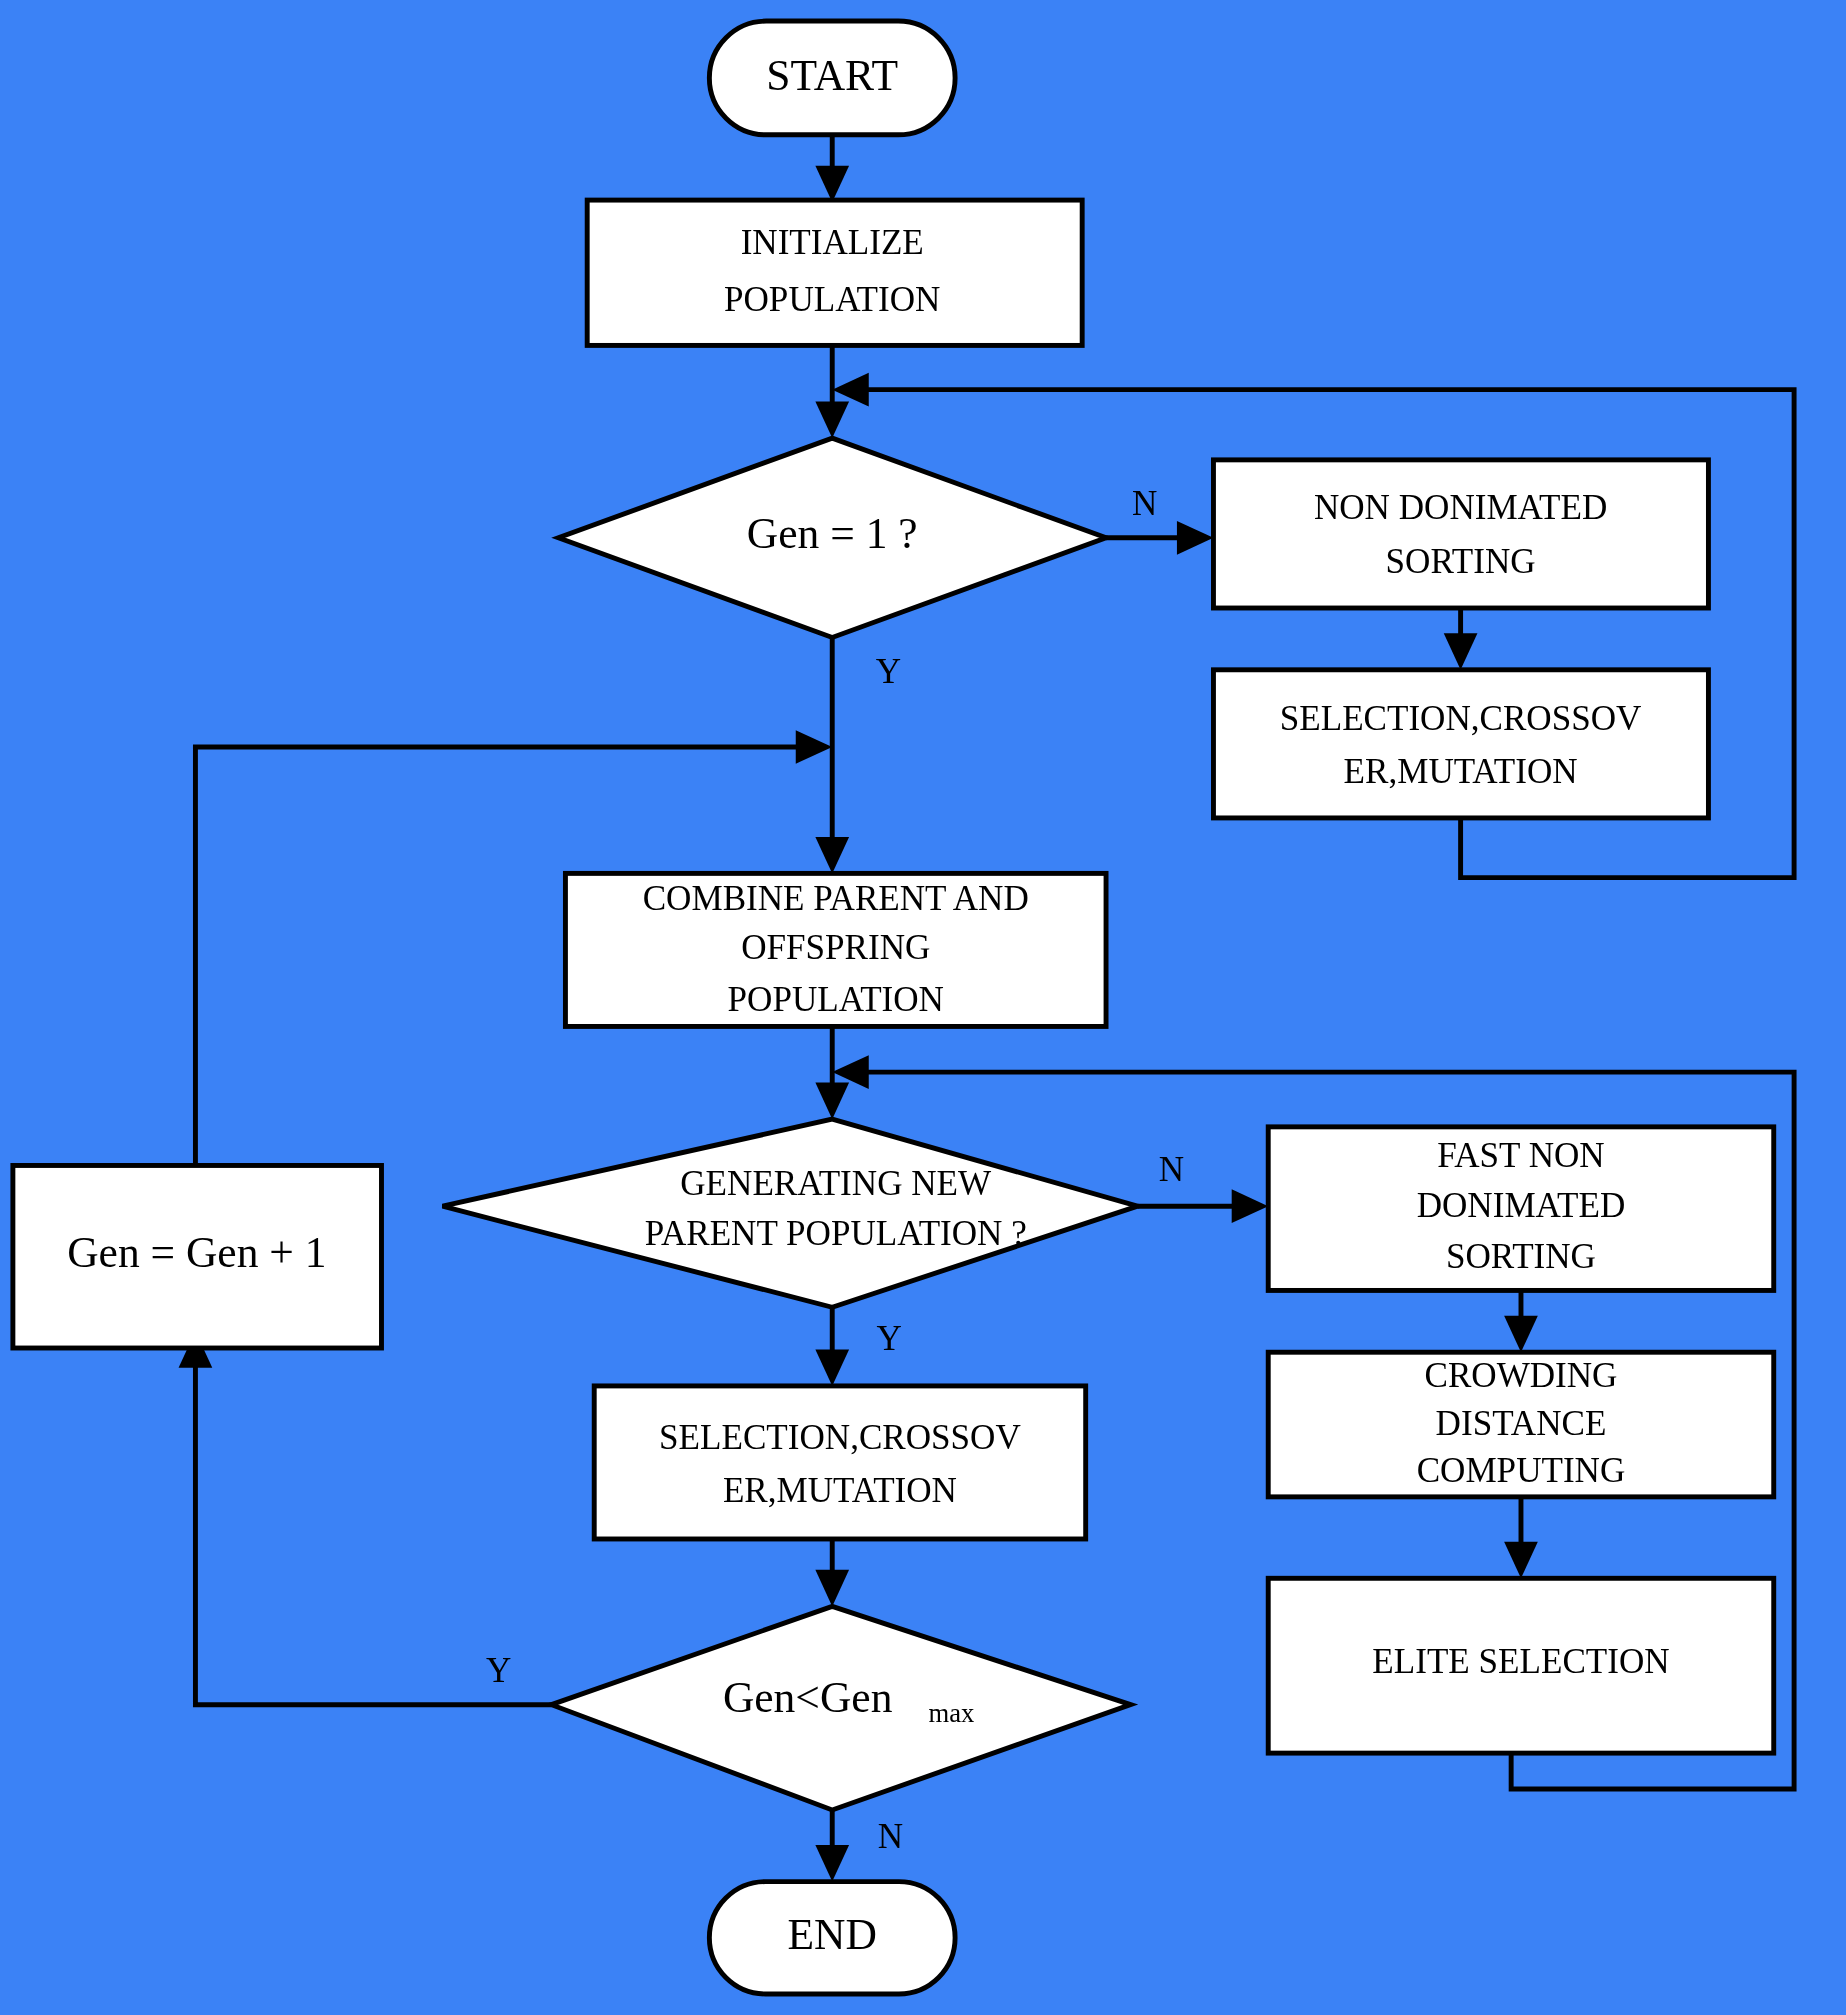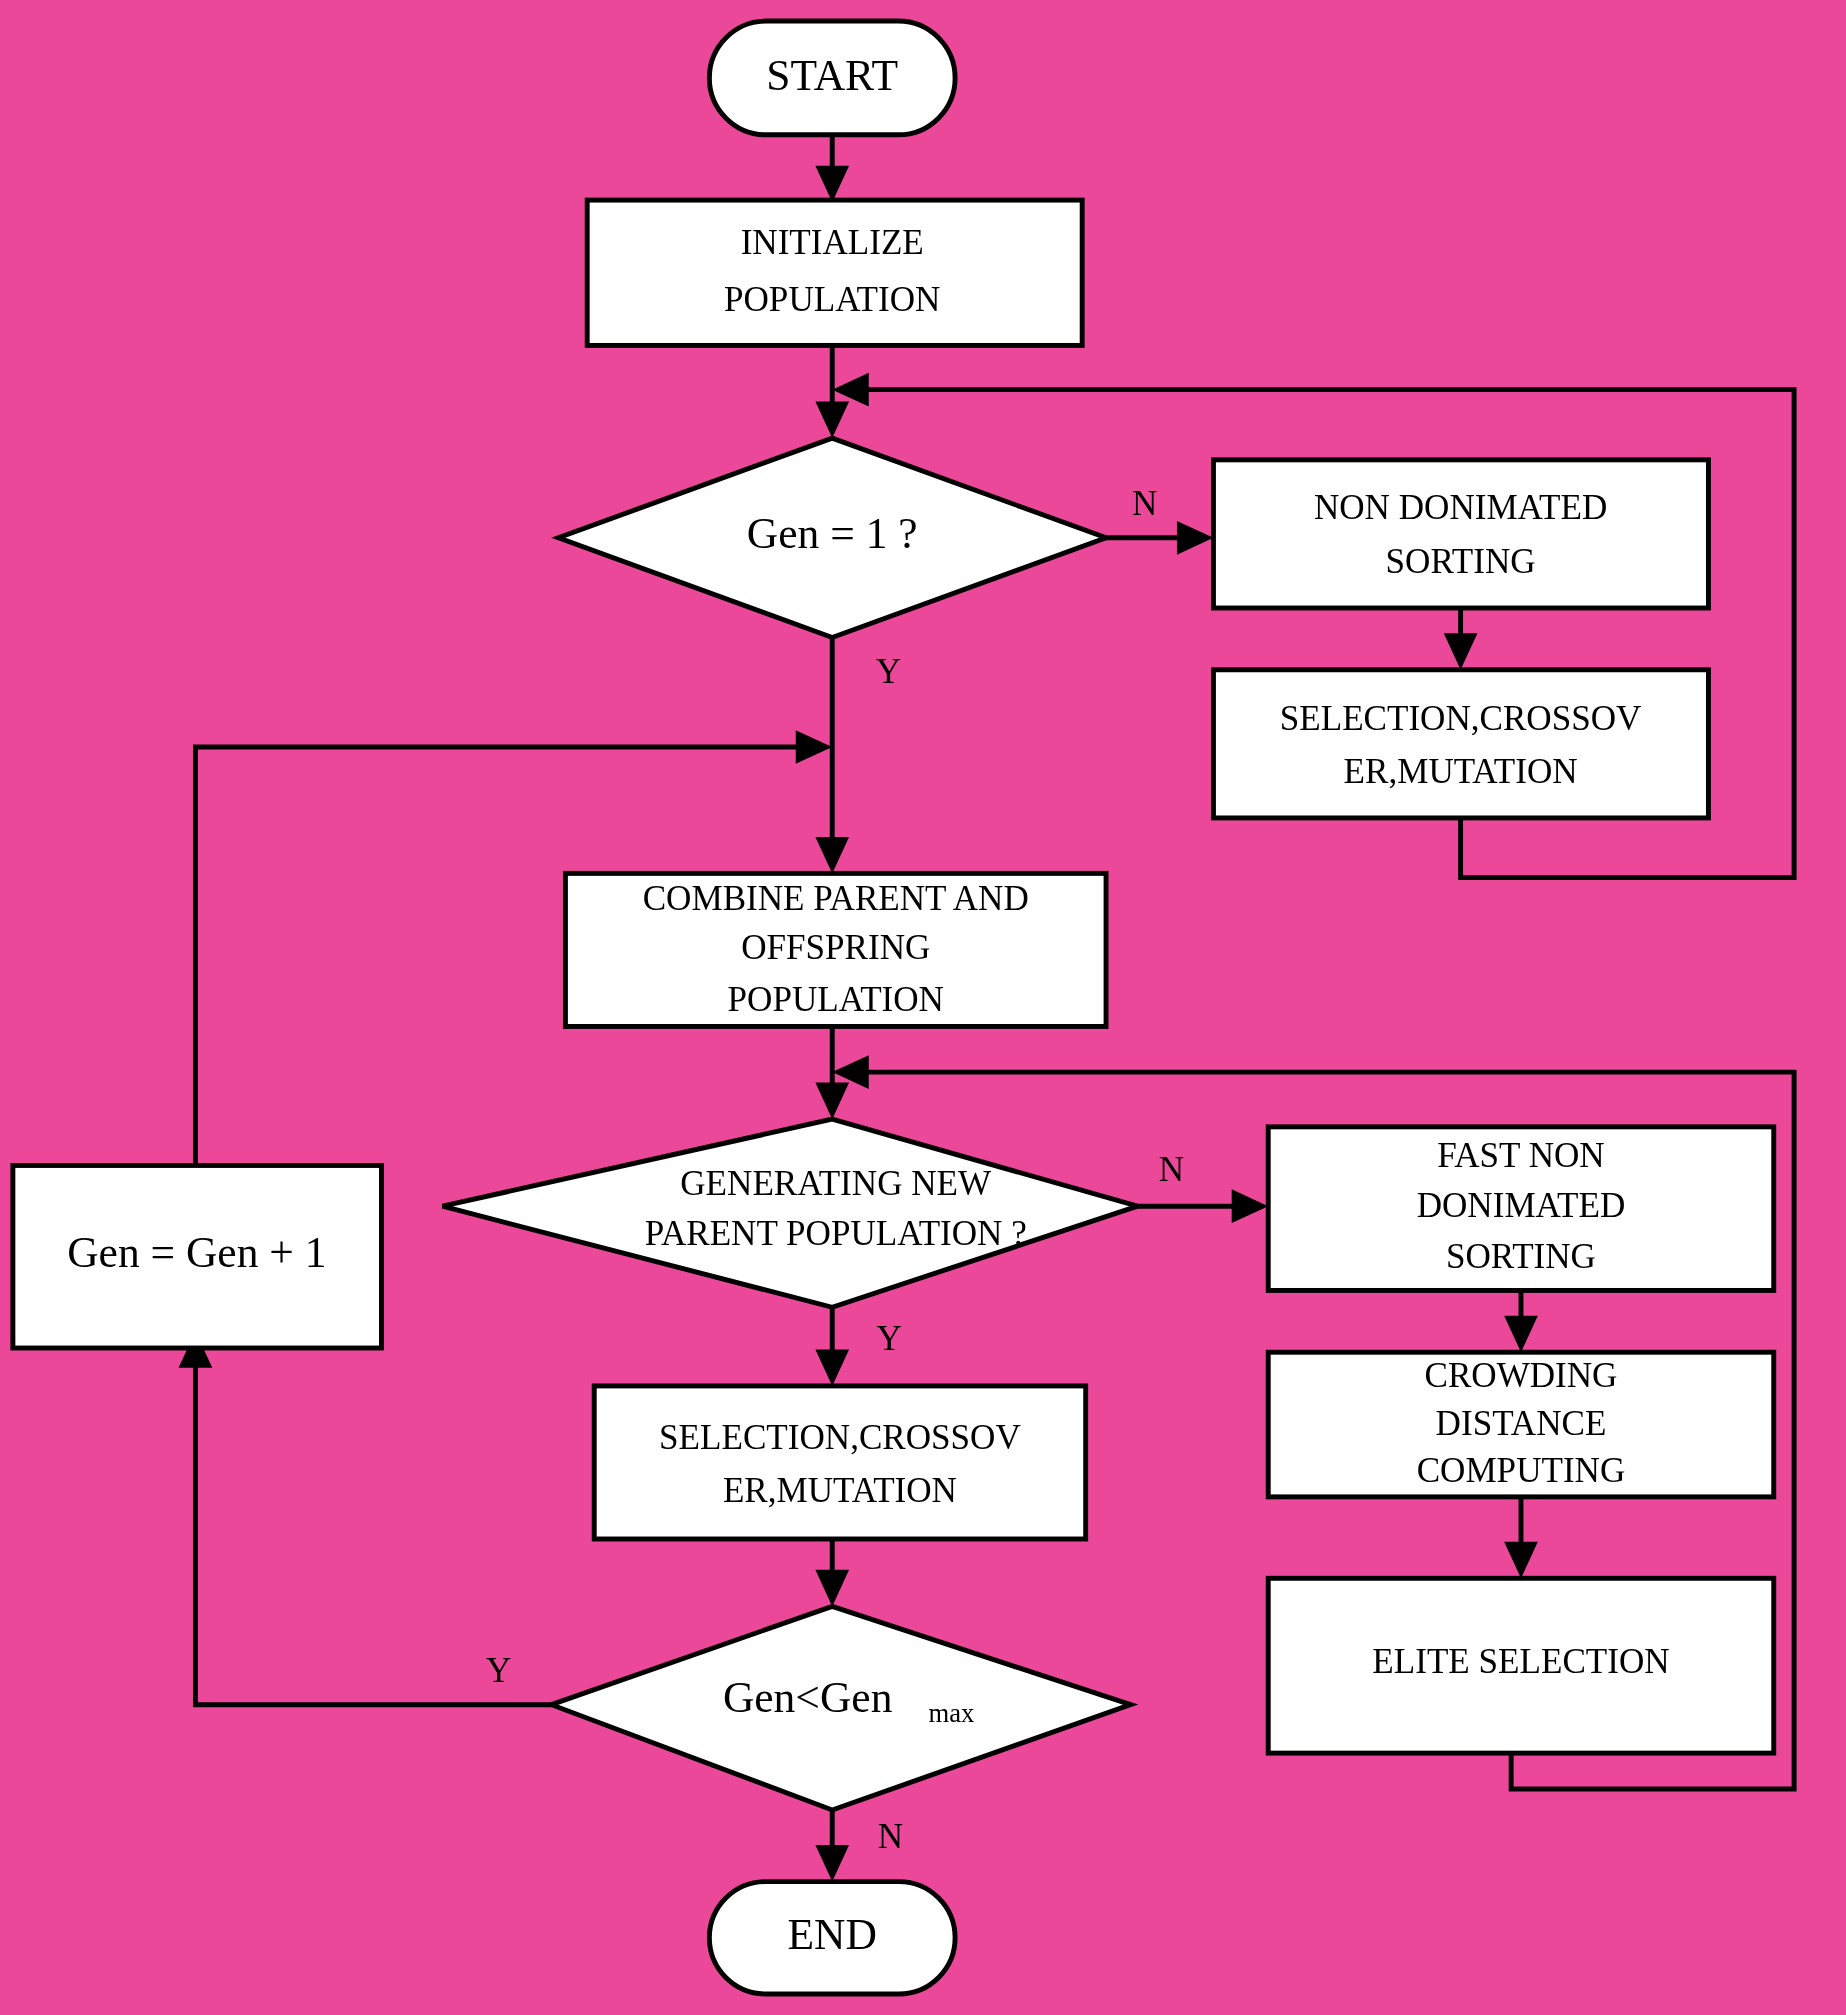--- a/index.html
+++ b/index.html
@@ -4,21 +4,21 @@
 <style>
   html, body {
     margin: 0;
     padding: 0;
     background: #ffffff;
   }
   #flow-root {
     width: 1847px;
     height: 2015px;
     position: relative;
-    background: #ec4899;
+    background: #3b82f6;
     font-family: "Liberation Serif", "DejaVu Serif", serif;
   }
   svg#flow-svg {
     position: absolute;
     top: 0; left: 0;
     width: 1847px;
     height: 2015px;
     display: block;
   }
   .shape {

